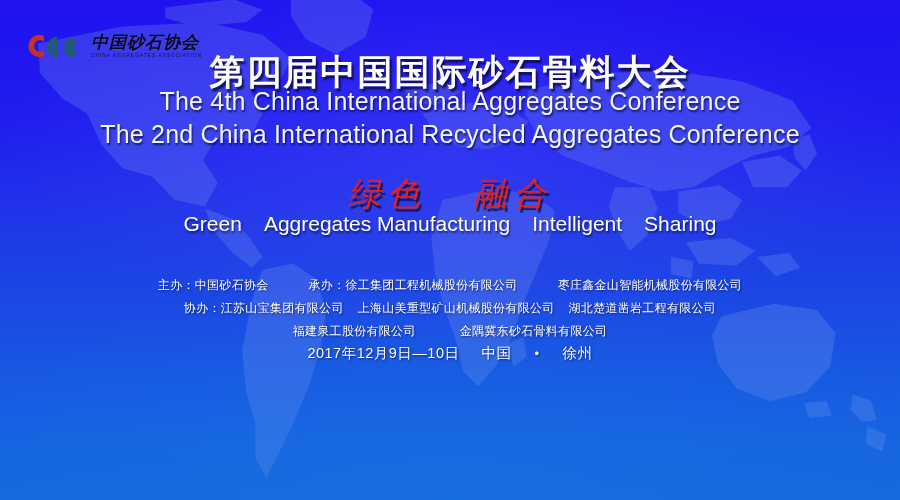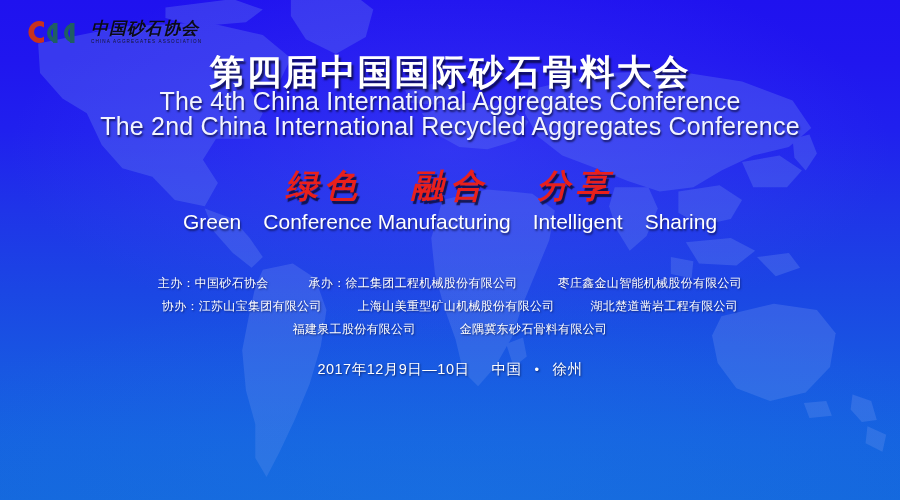--- a/index.html
+++ b/index.html
@@ -50,21 +50,21 @@
     pointer-events: none;
     background:
       radial-gradient(ellipse 70% 55% at 50% 30%, rgba(90,90,255,0.30) 0%, rgba(40,40,230,0.0) 70%),
       radial-gradient(ellipse 90% 60% at 50% 100%, rgba(30,120,230,0.35) 0%, rgba(30,120,230,0) 72%);
   }
 
   
   #logo {
     position: absolute;
     left: 22px;
-    top: 10px;
+    top: 24px;
     display: flex;
     align-items: flex-end;
     gap: 7px;
     height: 36px;
   }
   #logo-mark {
     display: block;
   }
   #logo-zh-wrap {
     display: flex;
@@ -117,41 +117,41 @@
   .en-title {
     color: #f2f4ff;
     font-size: 25px;
     font-weight: normal;
     line-height: 1;
     letter-spacing: 0.2px;
     white-space: nowrap;
     text-shadow: 1px 2px 2px rgba(6,6,40,0.7);
   }
   #en-title-1 { margin-top: 0; }
-  #en-title-2 { margin-top: 0; }
+  #en-title-2 { margin-top: 8px; }
 
   
   #theme-zh {
     margin-top: 30px;
     display: flex;
     gap: 48px;
     white-space: nowrap;
   }
   .theme-zh-word {
     font-family: "DejaVu Serif", "Liberation Serif", serif;
     font-style: italic;
-    font-weight: bold;
+    font-weight: normal;
     font-size: 33px;
     line-height: 1;
     color: #e8201c;
     letter-spacing: 6px;
     text-shadow: 2px 3px 1px rgba(10,10,45,0.8);
   }
   #theme-en {
-    margin-top: 9px;
+    margin-top: 3px;
     display: flex;
     gap: 22px;
     white-space: nowrap;
     text-align: center;
   }
   .theme-en-word {
     color: #ffffff;
     font-size: 21px;
     line-height: 1;
     text-shadow: 1px 2px 2px rgba(6,6,40,0.6);
@@ -168,40 +168,40 @@
   .org-row {
     display: flex;
     white-space: nowrap;
     color: #ffffff;
     font-size: 12px;
     line-height: 1;
     letter-spacing: 0.3px;
     text-shadow: 1px 1px 2px rgba(6,6,40,0.6);
   }
   .org-row.row-1 { gap: 40px; }
-  .org-row.row-2 { gap: 36px; }
+  .org-row.row-2 { gap: 14px; }
   .org-row.row-3 { gap: 44px; text-align: right; }
 
   
   #date-line {
-    margin-top: 27px;
+    margin-top: 9px;
     display: flex;
     align-items: center;
     gap: 22px;
     color: #ffffff;
     font-size: 14.5px;
     line-height: 1;
     letter-spacing: 0.5px;
     white-space: nowrap;
     text-shadow: 1px 1px 2px rgba(6,6,40,0.6);
   }
   #location-group {
     display: flex;
     align-items: center;
-    gap: 13px;
+    gap: 23px;
     justify-content: center;
   }
   #location-dot {
     font-size: 13px;
     line-height: 1;
   }
 </style>
 </head>
 <body>
 
@@ -273,26 +273,25 @@
   <div id="content">
 
     <div id="zh-title-1" class="zh-title">第四届中国国际砂石骨料大会</div>
     <div id="en-title-1" class="en-title">The 4th China International Aggregates Conference</div>
 
     <div id="en-title-2" class="en-title">The 2nd China International Recycled Aggregates Conference</div>
 
     <div id="theme-zh">
       <span class="theme-zh-word">绿色</span>
       <span class="theme-zh-word">融合</span>
-      <span class="theme-zh-word">分享</span>
     </div>
 
     <div id="theme-en">
       <span class="theme-en-word">Green</span>
-      <span class="theme-en-word">Conference Manufacturing</span>
+      <span class="theme-en-word">Aggregates Manufacturing</span>
       <span class="theme-en-word">Intelligent</span>
       <span class="theme-en-word">Sharing</span>
     </div>
 
     <div id="organizers">
       <div class="org-row row-1">
         <span>主办：中国砂石协会</span>
         <span>承办：徐工集团工程机械股份有限公司</span>
         <span>枣庄鑫金山智能机械股份有限公司</span>
       </div>

